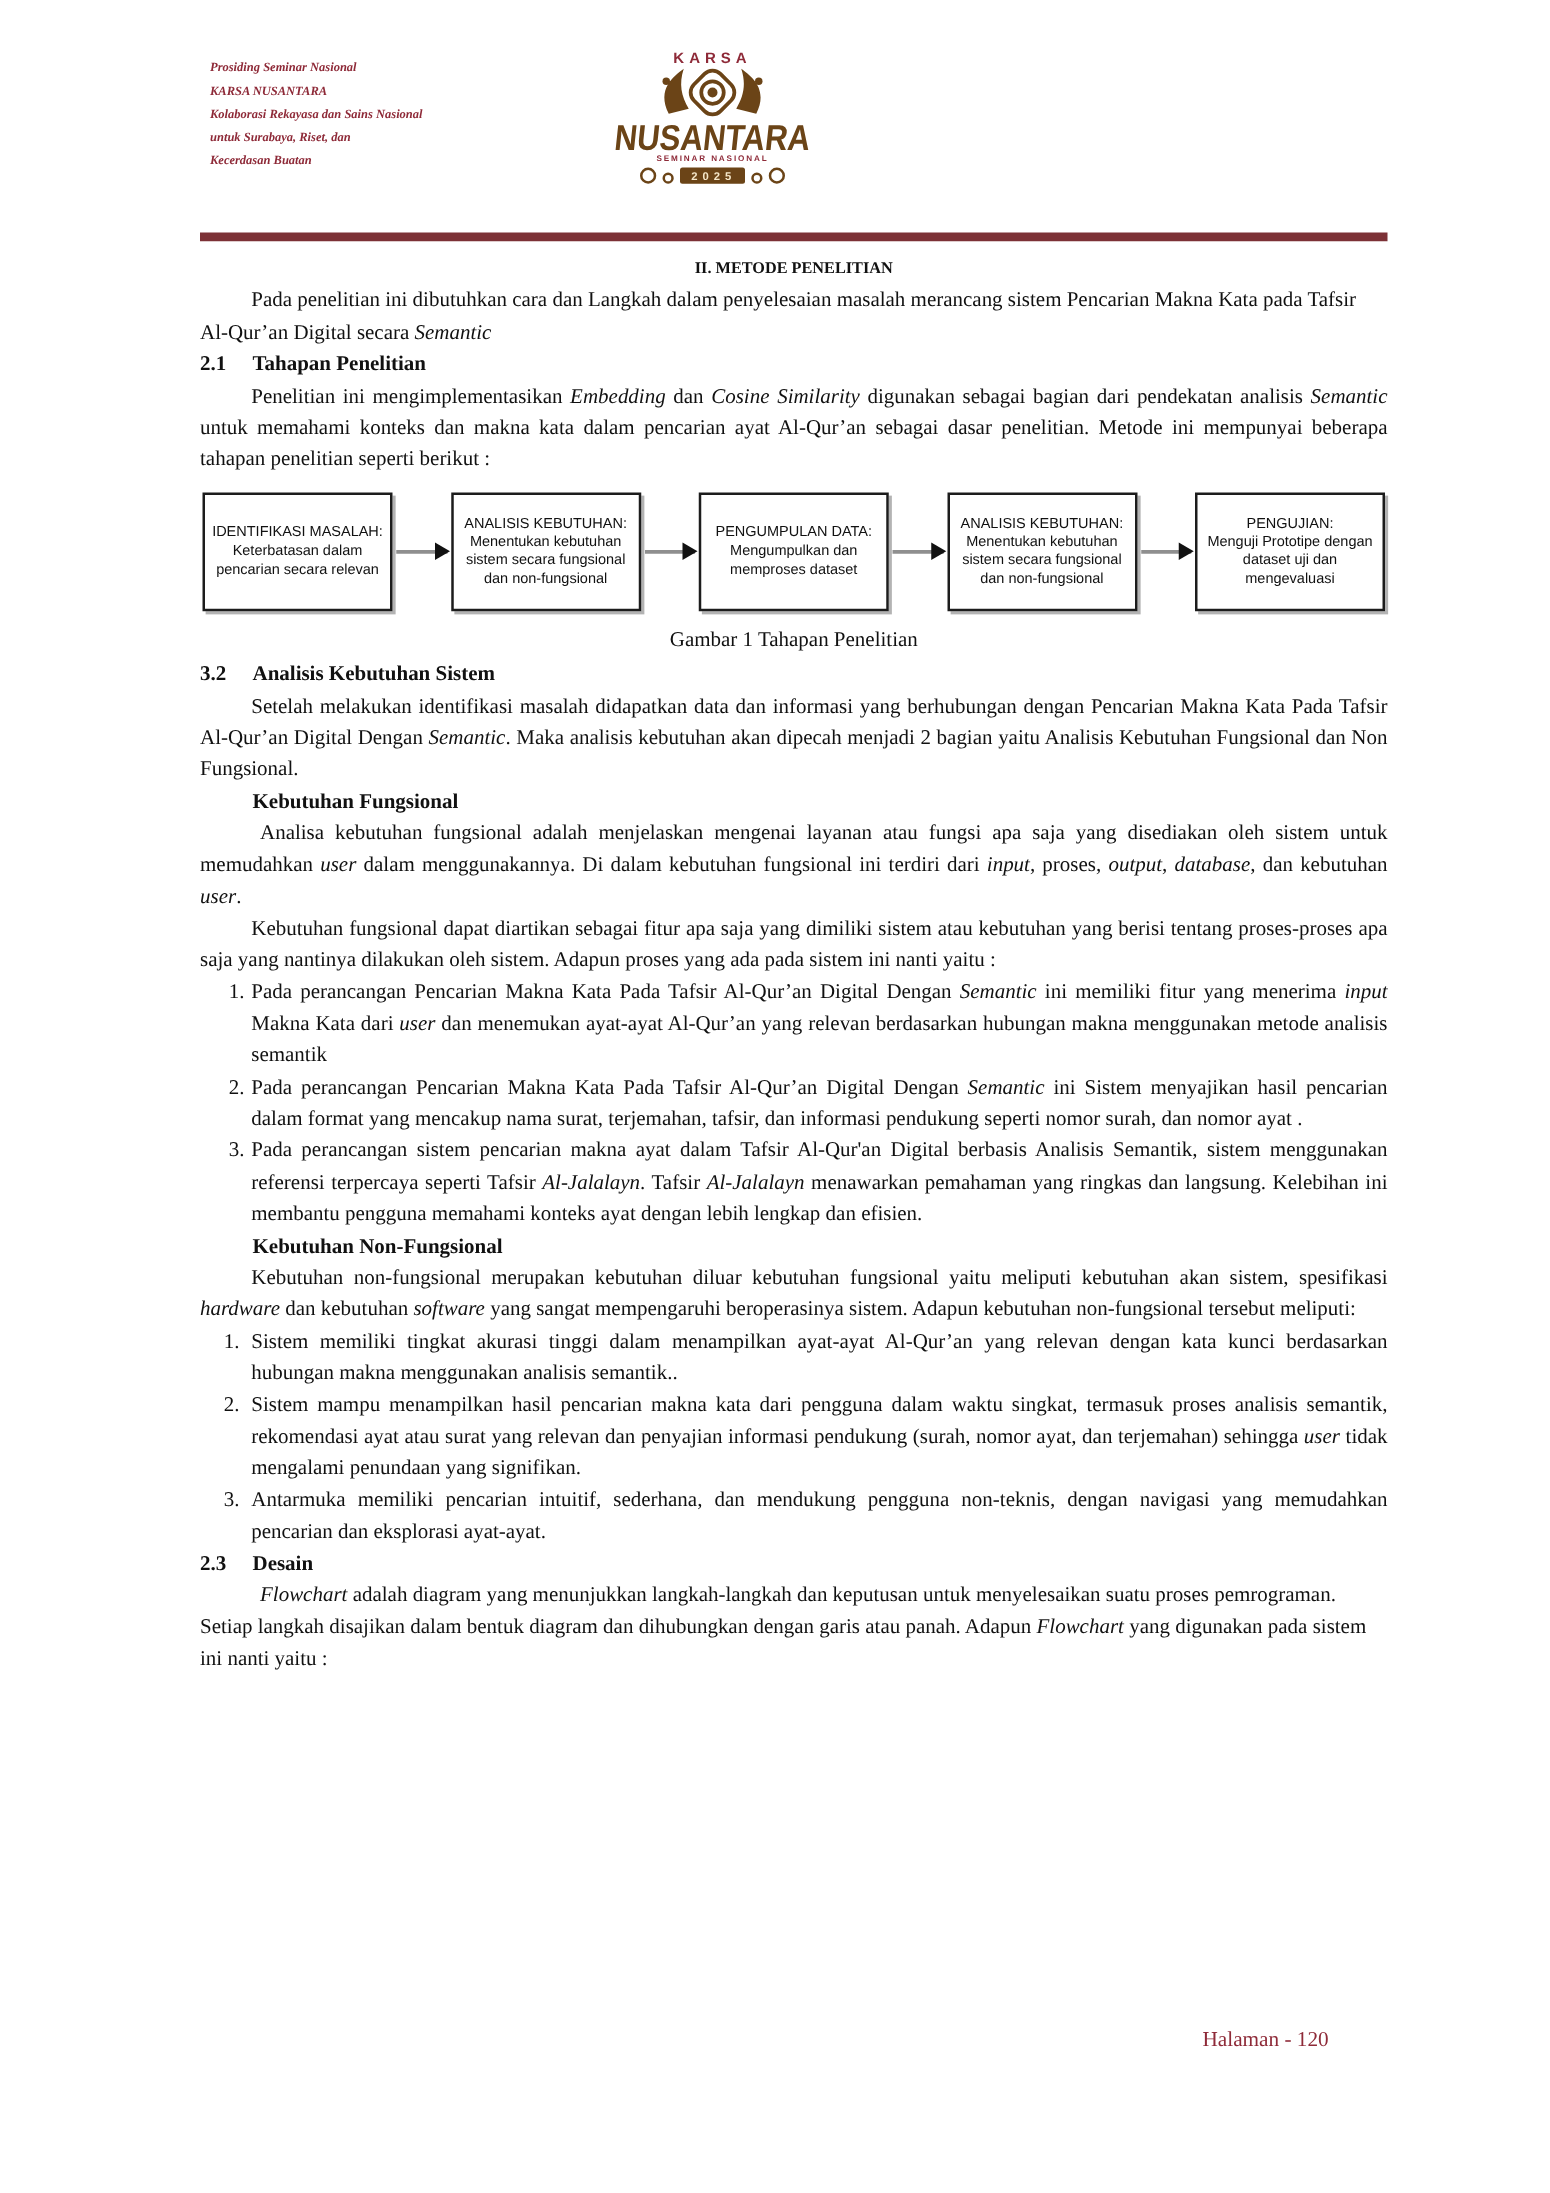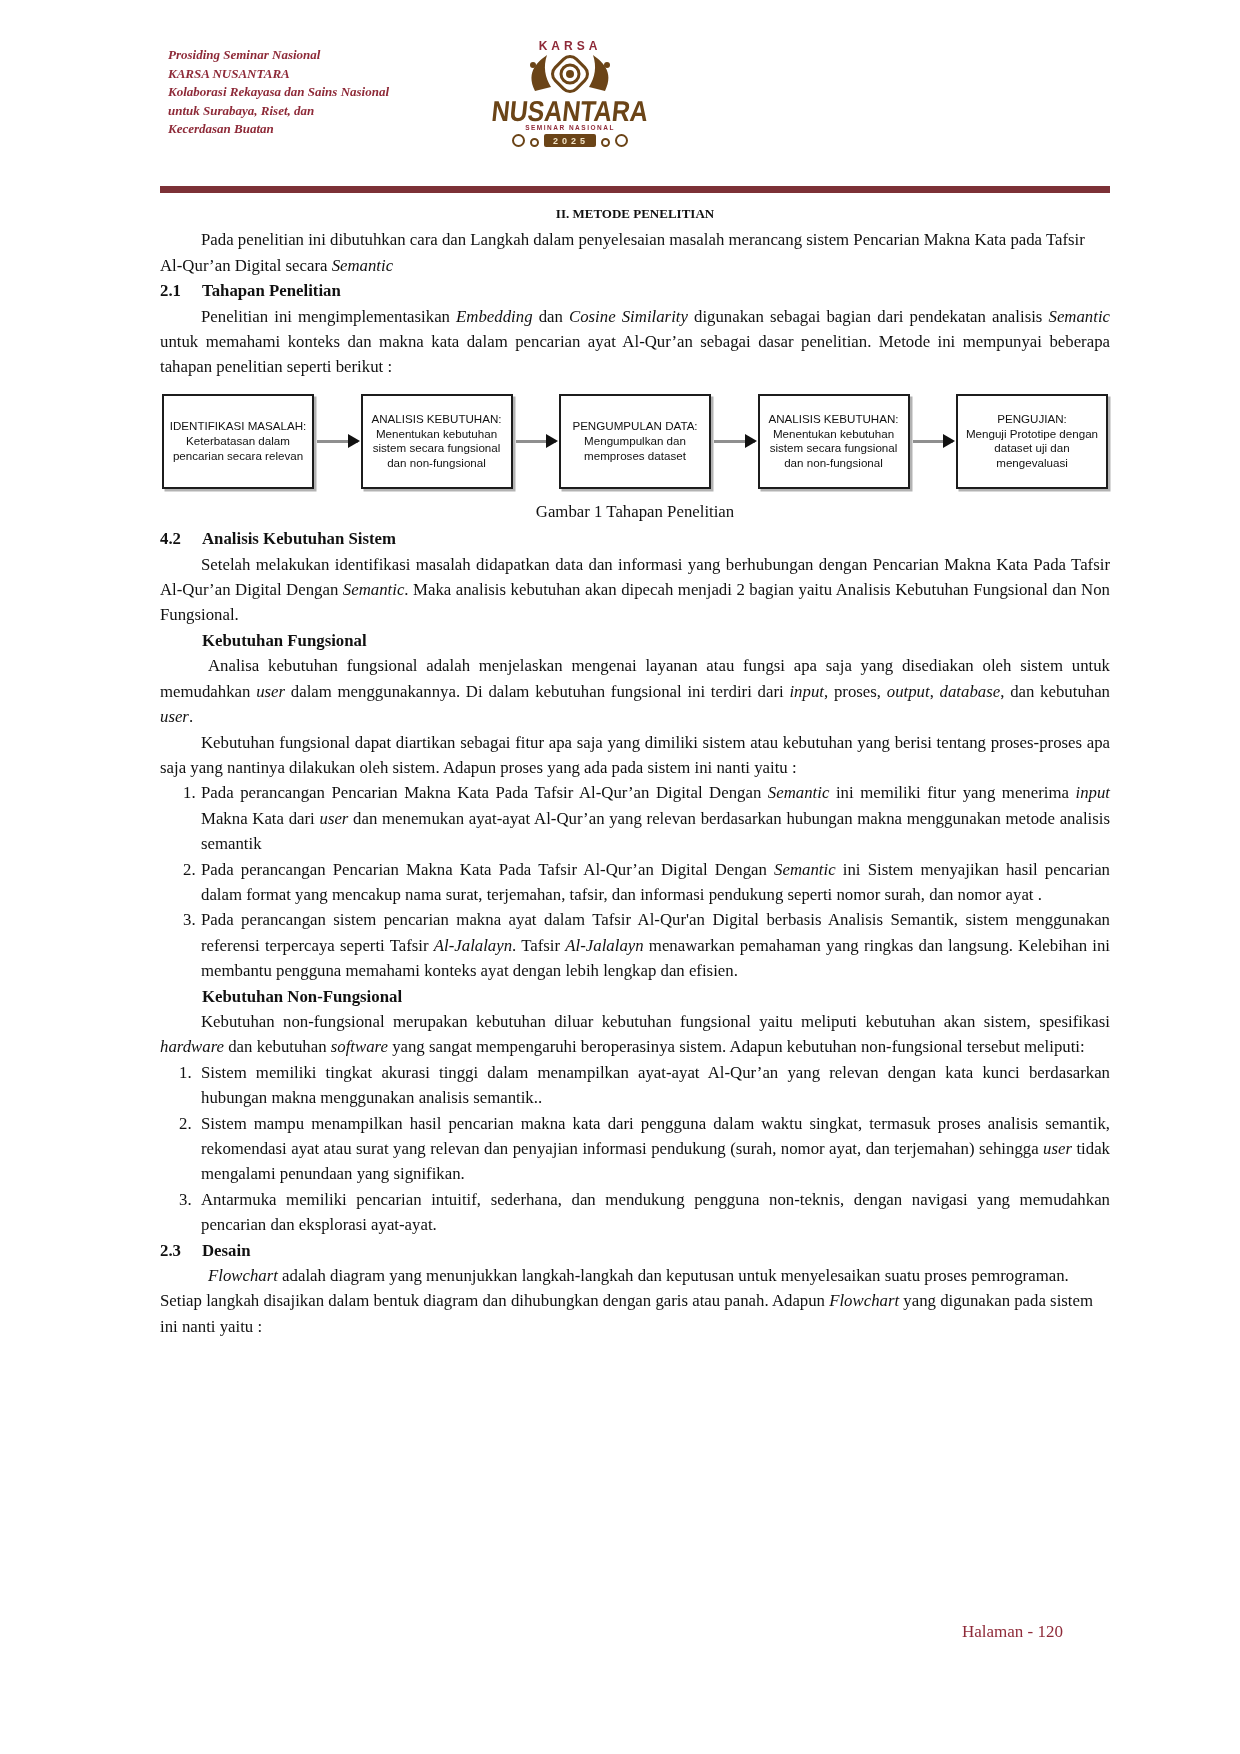--- a/index.html
+++ b/index.html
@@ -8,21 +8,21 @@
     font-family:"Liberation Serif", serif;color:var(--text,#111);
     -webkit-font-smoothing:antialiased;
   }
   .content{position:absolute;left:160px;top:26px;width:950px;}
 
   
   .header{position:relative;min-height:152px;}
   .header-left{
     position:absolute;left:8px;top:20px;width:360px;
     color:var(--maroon);font-weight:bold;font-style:italic;
-    font-size:13px;line-height:18.6px;
+    font-size:10px;line-height:18.6px;
   }
   .header-right{
     position:absolute;right:0;top:32px;width:420px;text-align:right;
     color:var(--maroon);font-weight:bold;font-style:italic;
     font-size:15.5px;line-height:18.8px;
   }
   .logo{position:absolute;left:328px;top:13px;width:164px;text-align:center;
         font-family:"Liberation Sans", sans-serif;}
   .logo-karsa{color:var(--maroon);font-weight:bold;font-size:12px;letter-spacing:4px;}
   .logo-emblem{margin:-2px auto -4px;display:block;}
@@ -155,21 +155,21 @@
       </div>
       <div class="farrow"></div>
       <div class="fbox">
         <div>PENGUJIAN:</div>
         <div>Menguji Prototipe dengan dataset uji dan mengevaluasi</div>
       </div>
     </div>
     <div class="fig-caption">Gambar 1 Tahapan Penelitian</div>
 
     <div class="h2row">
-      <span class="h2num">4.2</span>
+      <span class="h2num">3.2</span>
       <span>Analisis Kebutuhan Sistem</span>
     </div>
 
     <div class="para"><span>Setelah melakukan identifikasi masalah didapatkan data dan informasi yang berhubungan dengan Pencarian Makna Kata Pada Tafsir Al-Qur’an Digital Dengan </span><span class="it">Semantic</span><span>. Maka analisis kebutuhan akan dipecah menjadi 2 bagian yaitu Analisis  Kebutuhan Fungsional dan Non Fungsional.</span></div>
 
     <div class="subhead">Kebutuhan Fungsional</div>
     <div class="para" style="text-indent:48px"><span>Analisa kebutuhan fungsional adalah menjelaskan mengenai layanan atau fungsi apa saja yang disediakan oleh sistem untuk memudahkan </span><span class="it">user</span><span> dalam menggunakannya. Di dalam kebutuhan fungsional ini terdiri dari </span><span class="it">input</span><span>, proses, </span><span class="it">output</span><span>, </span><span class="it">database</span><span>, dan kebutuhan </span><span class="it">user</span><span>.</span></div>
     <div class="para"><span>Kebutuhan fungsional dapat diartikan sebagai fitur apa saja yang dimiliki sistem atau kebutuhan yang berisi tentang proses-proses apa saja yang nantinya dilakukan oleh sistem. Adapun proses yang ada pada sistem ini nanti yaitu :</span></div>
 
     <div class="oli">

